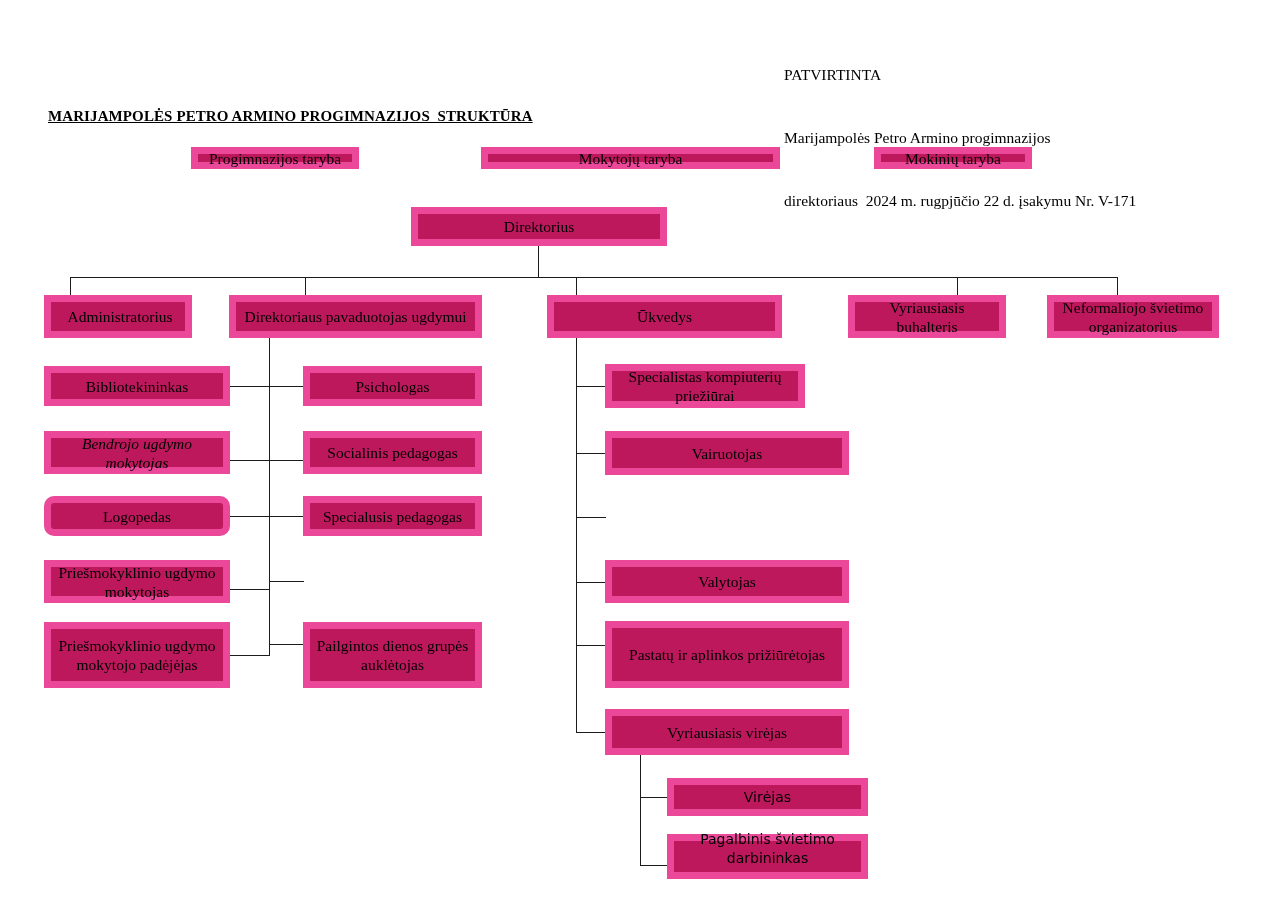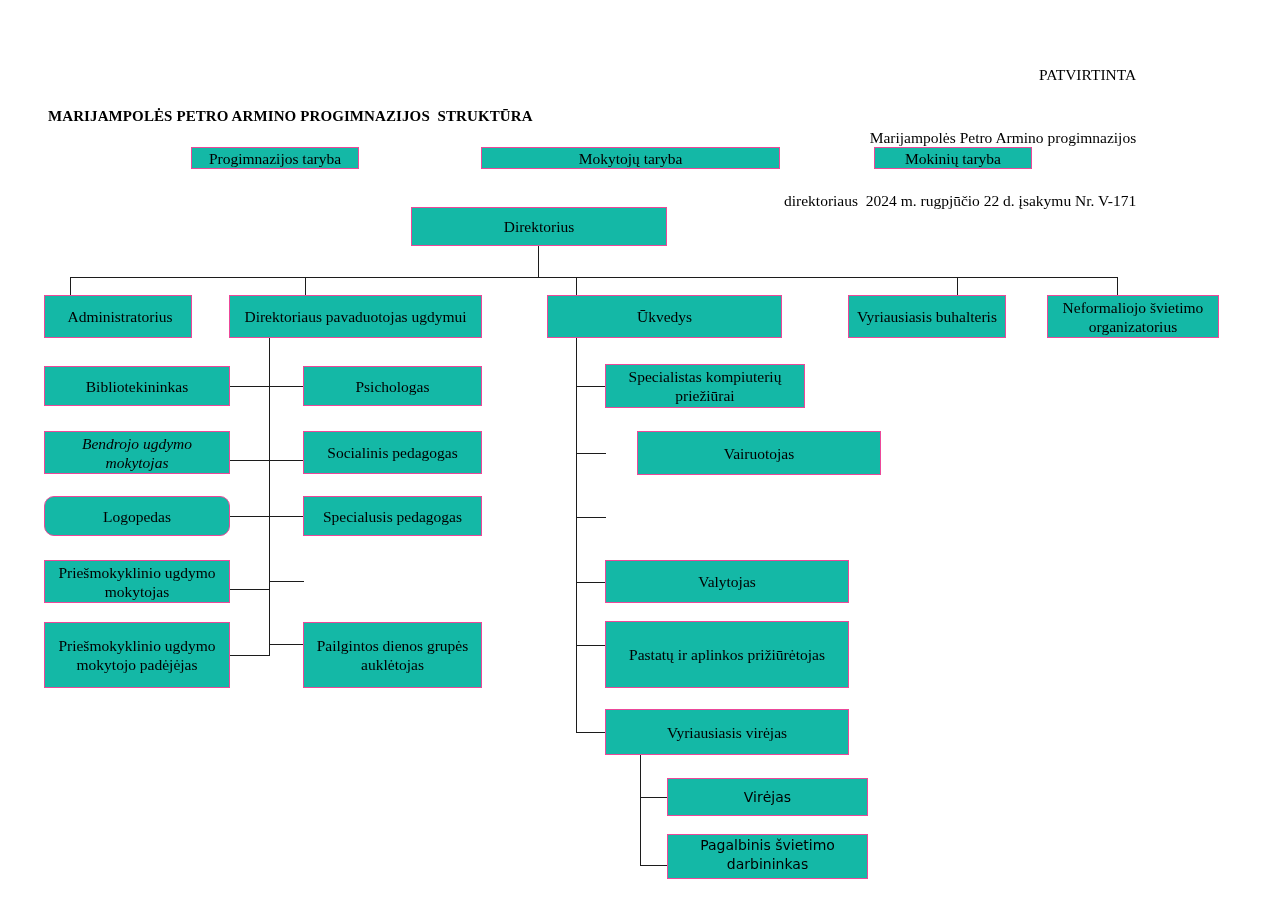--- a/index.html
+++ b/index.html
@@ -17,37 +17,37 @@
     color: #000000;
     overflow: hidden;
   }
   .approval {
     position: absolute;
     left: 784px;
     top: 22px;
     font-size: 15.5px;
     line-height: 21px;
     white-space: pre;
-    text-align: right;
   }
   .approval div { white-space: pre; }
   .chart-title {
     position: absolute;
     left: 48px;
     top: 108px;
     font-size: 15px;
     font-weight: bold;
     letter-spacing: 0.1px;
     white-space: pre;
+    text-decoration: underline;
   }
   .node {
     position: absolute;
     box-sizing: border-box;
-    border: 1px solid #ec4899;
-    background: #14b8a6;
+    border: 7px solid #ec4899;
+    background: #be185d;
     display: flex;
     align-items: center;
     justify-content: center;
     text-align: center;
     font-size: 15.5px;
     line-height: 19px;
     padding: 0 4px;
     z-index: 2;
   }
   .node.sans {
@@ -134,21 +134,21 @@
   <div class="vline" style="left:576px; top:338px; height:394px;"></div>
 
   <div class="hline" style="left:576px; top:386px; width:30px;"></div>
   <div class="hline" style="left:576px; top:453px; width:30px;"></div>
   <div class="hline" style="left:576px; top:517px; width:30px;"></div>
   <div class="hline" style="left:576px; top:582px; width:30px;"></div>
   <div class="hline" style="left:576px; top:645px; width:30px;"></div>
   <div class="hline" style="left:576px; top:732px; width:30px;"></div>
 
   <div class="node" style="left:605px; top:364px; width:200px; height:44px;">Specialistas kompiuterių priežiūrai</div>
-  <div class="node" style="left:605px; top:431px; width:244px; height:44px;margin-left:32px;">Vairuotojas</div>
+  <div class="node" style="left:605px; top:431px; width:244px; height:44px;">Vairuotojas</div>
   <div class="node" style="left:605px; top:560px; width:244px; height:43px;">Valytojas</div>
   <div class="node" style="left:605px; top:621px; width:244px; height:67px;">Pastatų ir aplinkos prižiūrėtojas</div>
   <div class="node" style="left:605px; top:709px; width:244px; height:46px;">Vyriausiasis virėjas</div>
 
   <div class="vline" style="left:640px; top:755px; height:110px;"></div>
   <div class="hline" style="left:640px; top:797px; width:28px;"></div>
   <div class="hline" style="left:640px; top:865px; width:28px;"></div>
 
   <div class="node sans" style="left:667px; top:778px; width:201px; height:38px;">Virėjas</div>
   <div class="node sans align-bottom" style="left:667px; top:834px; width:201px; height:45px;">Pagalbinis švietimo darbininkas</div>

